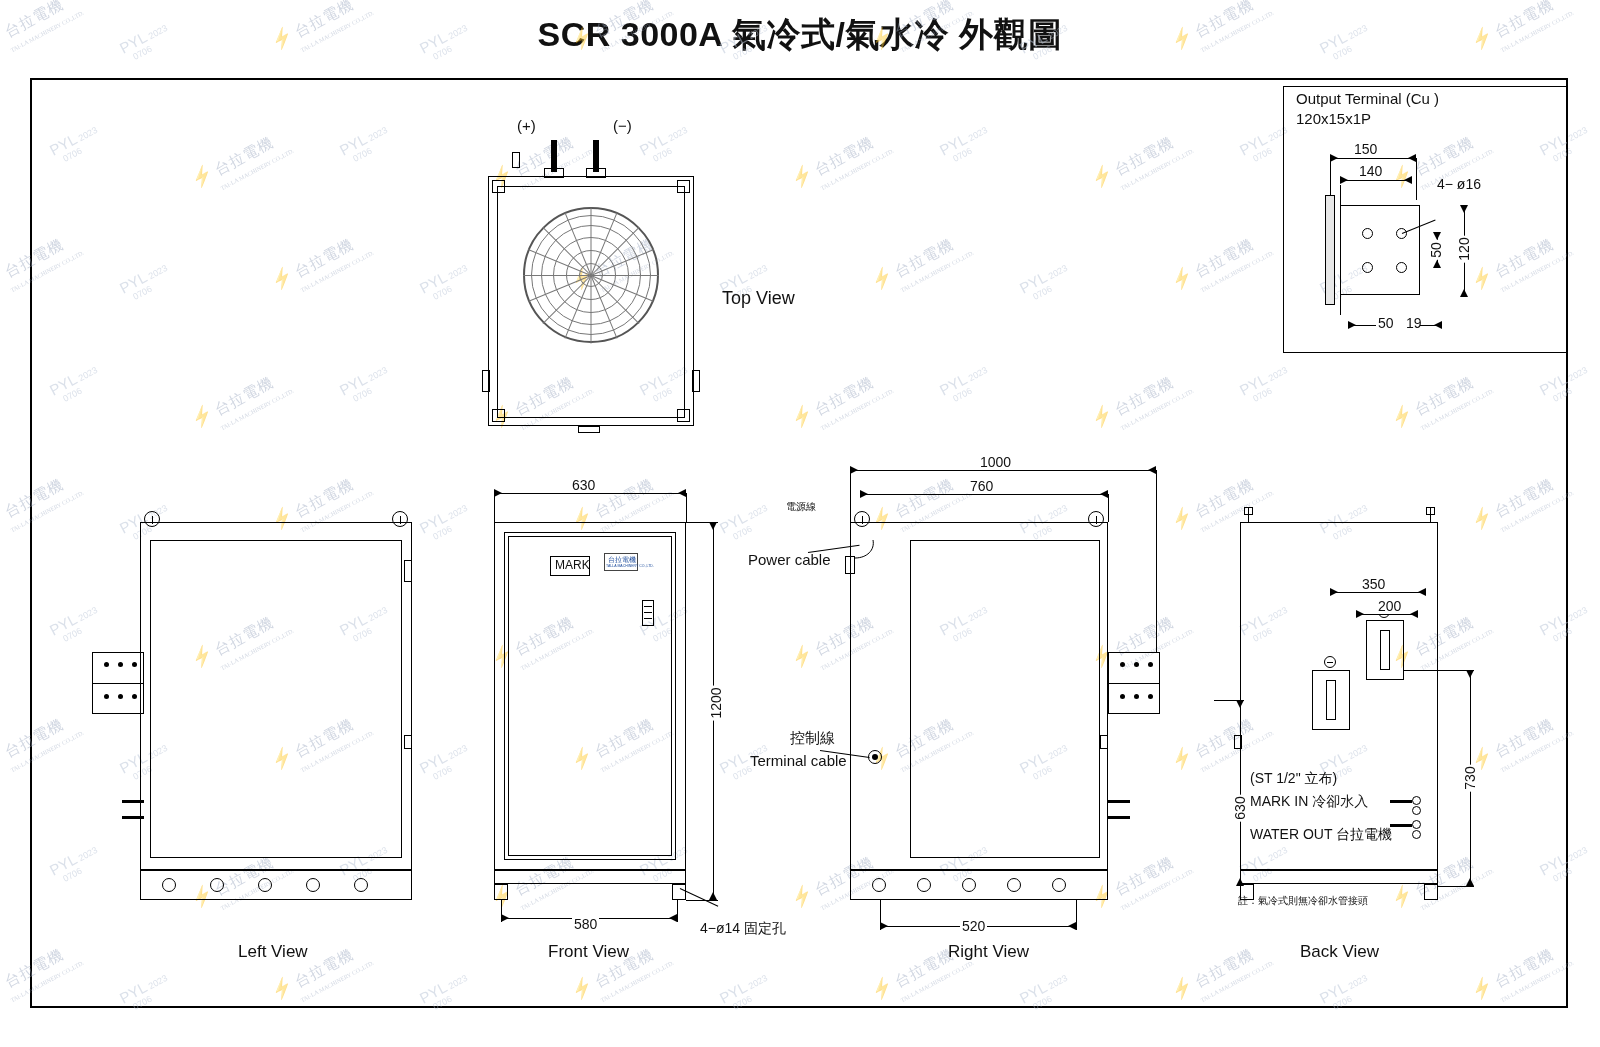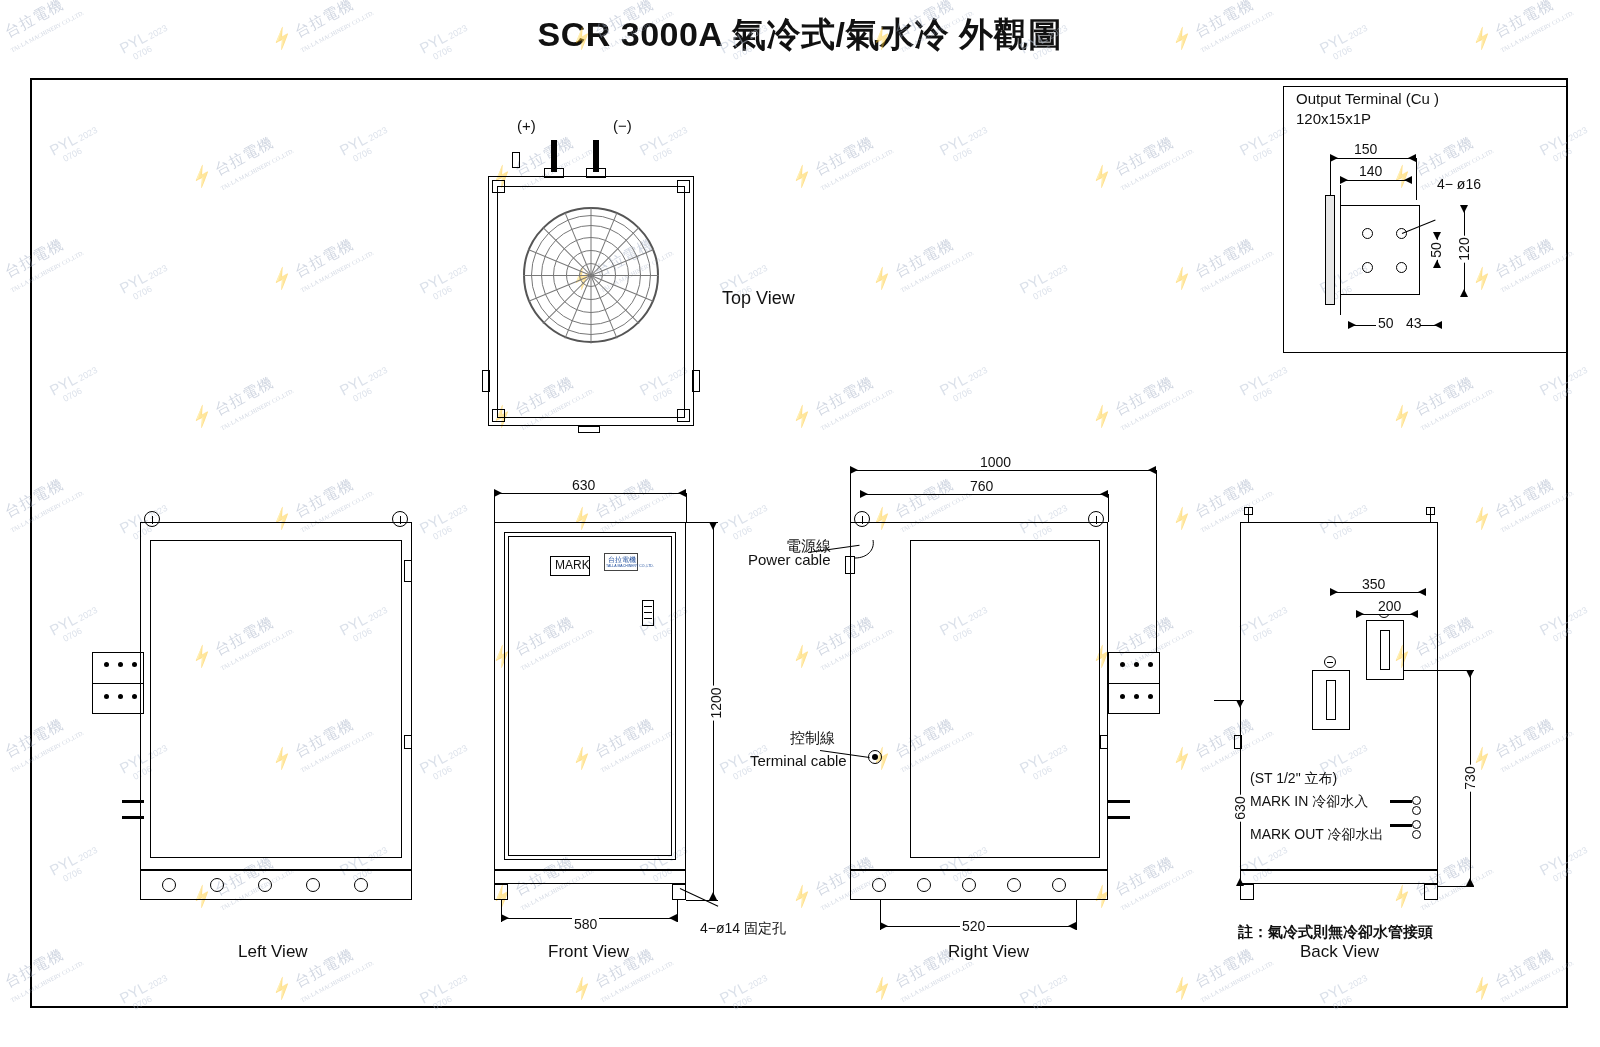--- a/index.html
+++ b/index.html
@@ -249,21 +249,21 @@
 
   <div class="ln vl" style="left:1464px;top:205px;height:92px;"></div>
   <div class="arrowD" style="left:1460px;top:205px;"></div>
   <div class="arrowU" style="left:1460px;top:289px;"></div>
   <span class="vdim" style="left:1450px;top:241px;">120</span>
 
   <div class="ln hl" style="left:1348px;top:325px;width:46px;"></div>
   <div class="arrowR" style="left:1348px;top:321px;"></div>
   <div class="arrowL" style="left:1386px;top:321px;"></div>
   <span class="dim" style="left:1376px;top:315px;">50</span>
-  <span class="dim" style="left:1404px;top:315px;">43</span>
+  <span class="dim" style="left:1404px;top:315px;">19</span>
   <div class="ln hl" style="left:1420px;top:325px;width:22px;"></div>
   <div class="arrowL" style="left:1434px;top:321px;"></div>
 </div>
 
 <div>
   <div class="box" style="left:140px;top:522px;width:272px;height:348px;"></div>
   <div class="box" style="left:150px;top:540px;width:252px;height:318px;"></div>
 
   <div class="circ" style="left:144px;top:511px;width:16px;height:16px;"></div>
   <div class="circ" style="left:392px;top:511px;width:16px;height:16px;"></div>
@@ -374,21 +374,21 @@
   <div class="dot" style="left:1148px;top:694px;width:5px;height:5px;"></div>
   <div class="ln hl" style="left:1108px;top:800px;width:22px;height:3px;"></div>
   <div class="ln hl" style="left:1108px;top:816px;width:22px;height:3px;"></div>
   <div class="box" style="left:1100px;top:735px;width:8px;height:14px;"></div>
 
   <div class="box" style="left:845px;top:556px;width:10px;height:18px;"></div>
   <svg style="position:absolute;left:853px;top:538px;width:30px;height:30px;overflow:visible;">
     <path d="M2,20 C14,20 22,12 20,2" stroke="#000" fill="none" stroke-width="1"></path>
   </svg>
   <div class="ln hl" style="left:808px;top:552px;width:52px;transform:rotate(-8deg);transform-origin:left center;"></div>
-  <span class="lbl" style="left:786px;top:537px;font-size:15px;">電源線</span>
+  <span class="lbl" style="left:786px;top:500px;font-size:10px;">電源線</span>
   <span class="lbl" style="left:748px;top:551px;font-size:15px;">Power cable</span>
 
   <div class="circ" style="left:868px;top:750px;width:14px;height:14px;"></div>
   <div class="dot" style="left:872px;top:754px;width:6px;height:6px;"></div>
   <div class="ln hl" style="left:820px;top:750px;width:50px;transform:rotate(8deg);transform-origin:left center;"></div>
   <span class="lbl" style="left:790px;top:729px;font-size:15px;">控制線</span>
   <span class="lbl" style="left:750px;top:752px;font-size:15px;">Terminal cable</span>
 
   <div class="box" style="left:850px;top:870px;width:258px;height:30px;"></div>
   <div class="circ" style="left:872px;top:878px;width:14px;height:14px;"></div>
@@ -430,21 +430,21 @@
   <div class="arrowL" style="left:1418px;top:588px;"></div>
   <span class="dim" style="left:1360px;top:576px;">350</span>
 
   <div class="ln hl" style="left:1356px;top:614px;width:62px;"></div>
   <div class="arrowR" style="left:1356px;top:610px;"></div>
   <div class="arrowL" style="left:1410px;top:610px;"></div>
   <span class="dim" style="left:1376px;top:598px;">200</span>
 
   <span class="lbl" style="left:1250px;top:770px;font-size:14px;">(ST 1/2" 立布)</span>
   <span class="lbl" style="left:1250px;top:793px;font-size:14px;">MARK IN 冷卻水入</span>
-  <span class="lbl" style="left:1250px;top:826px;font-size:14px;">MARK OUT 冷卻水出</span>
+  <span class="lbl" style="left:1250px;top:826px;font-size:14px;">WATER OUT 台拉電機</span>
   <div class="ln hl" style="left:1390px;top:800px;width:22px;height:3px;"></div>
   <div class="circ" style="left:1412px;top:796px;width:9px;height:9px;"></div>
   <div class="circ" style="left:1412px;top:806px;width:9px;height:9px;"></div>
   <div class="ln hl" style="left:1390px;top:824px;width:22px;height:3px;"></div>
   <div class="circ" style="left:1412px;top:820px;width:9px;height:9px;"></div>
   <div class="circ" style="left:1412px;top:830px;width:9px;height:9px;"></div>
 
   <div class="box" style="left:1240px;top:870px;width:198px;height:14px;"></div>
   <div class="box" style="left:1240px;top:884px;width:14px;height:16px;"></div>
   <div class="box" style="left:1424px;top:884px;width:14px;height:16px;"></div>
@@ -455,15 +455,15 @@
   <div class="ln hl" style="left:1214px;top:700px;width:30px;"></div>
   <span class="vdim" style="left:1226px;top:800px;">630</span>
 
   <div class="ln vl" style="left:1470px;top:670px;height:216px;"></div>
   <div class="arrowD" style="left:1466px;top:670px;"></div>
   <div class="arrowU" style="left:1466px;top:878px;"></div>
   <div class="ln hl" style="left:1404px;top:670px;width:70px;"></div>
   <div class="ln hl" style="left:1438px;top:886px;width:36px;"></div>
   <span class="vdim" style="left:1456px;top:770px;">730</span>
 
-  <span class="lbl" style="left:1238px;top:923px;font-size:15px;font-weight:bold;">註：氣冷式則無冷卻水管接頭</span>
+  <span class="lbl" style="left:1238px;top:894px;font-size:10px;">註：氣冷式則無冷卻水管接頭</span>
   <span class="vname" style="left:1300px;top:942px;">Back View</span>
 </div>
 
 </body></html>

